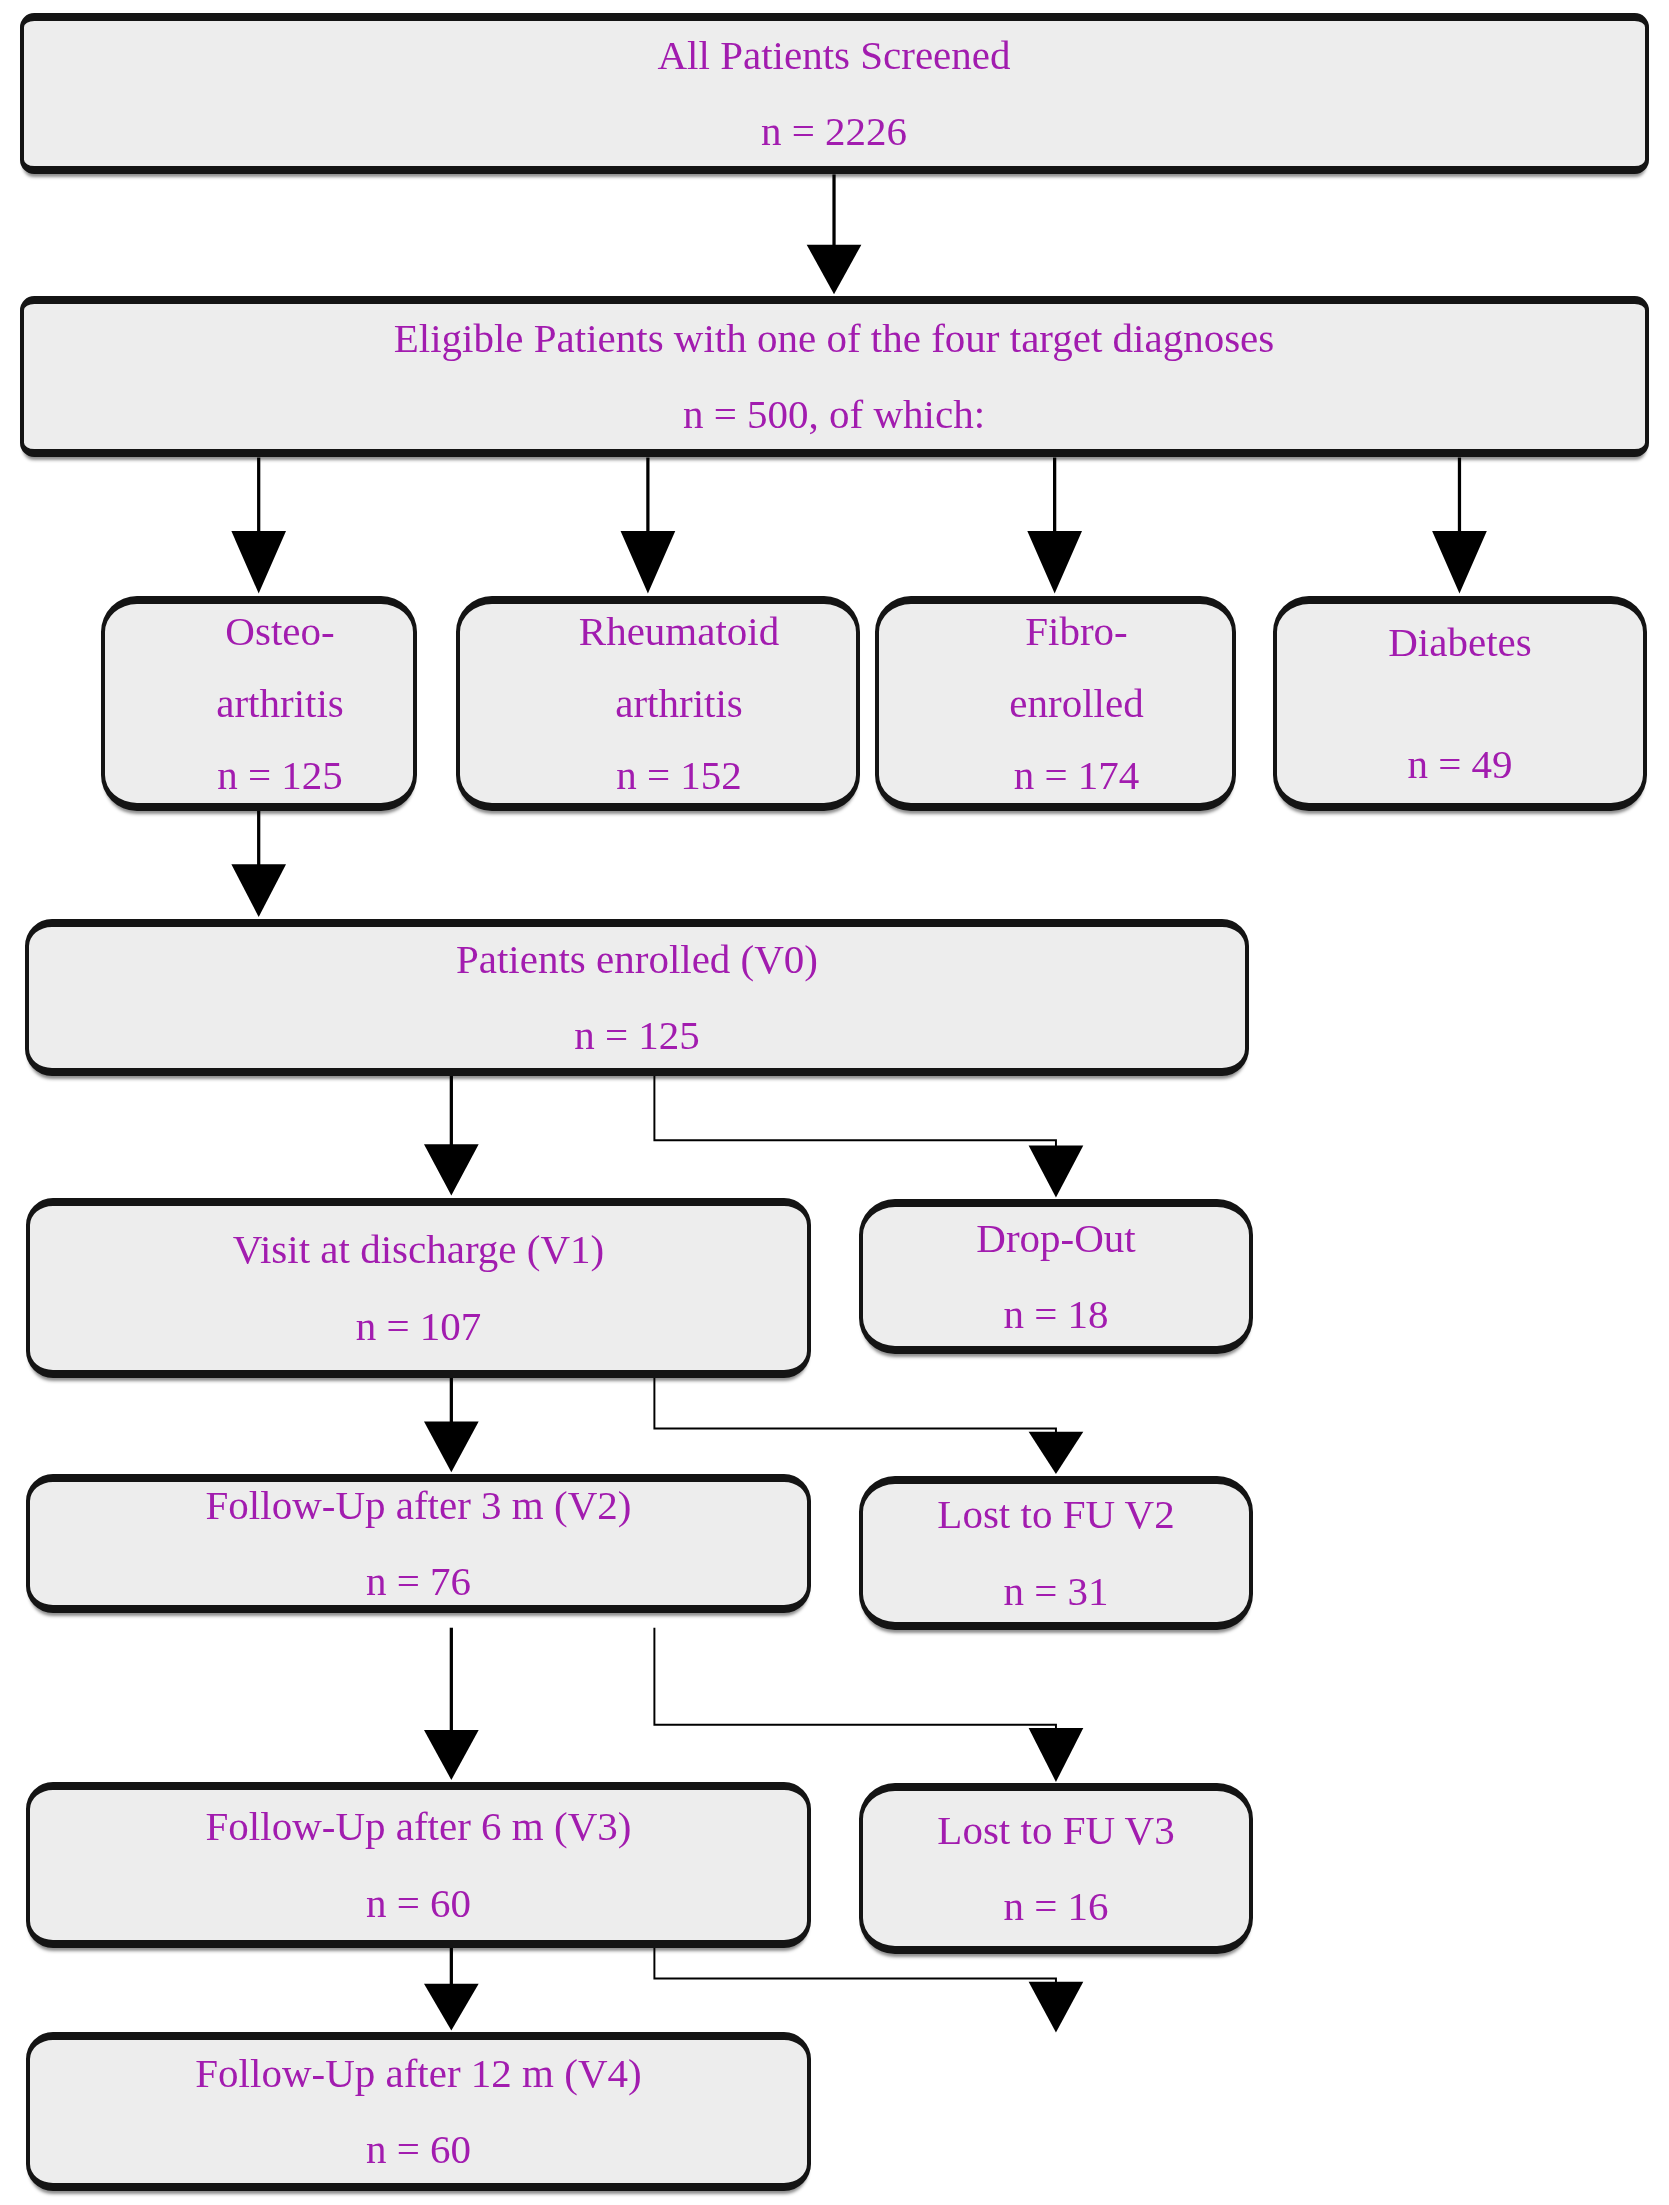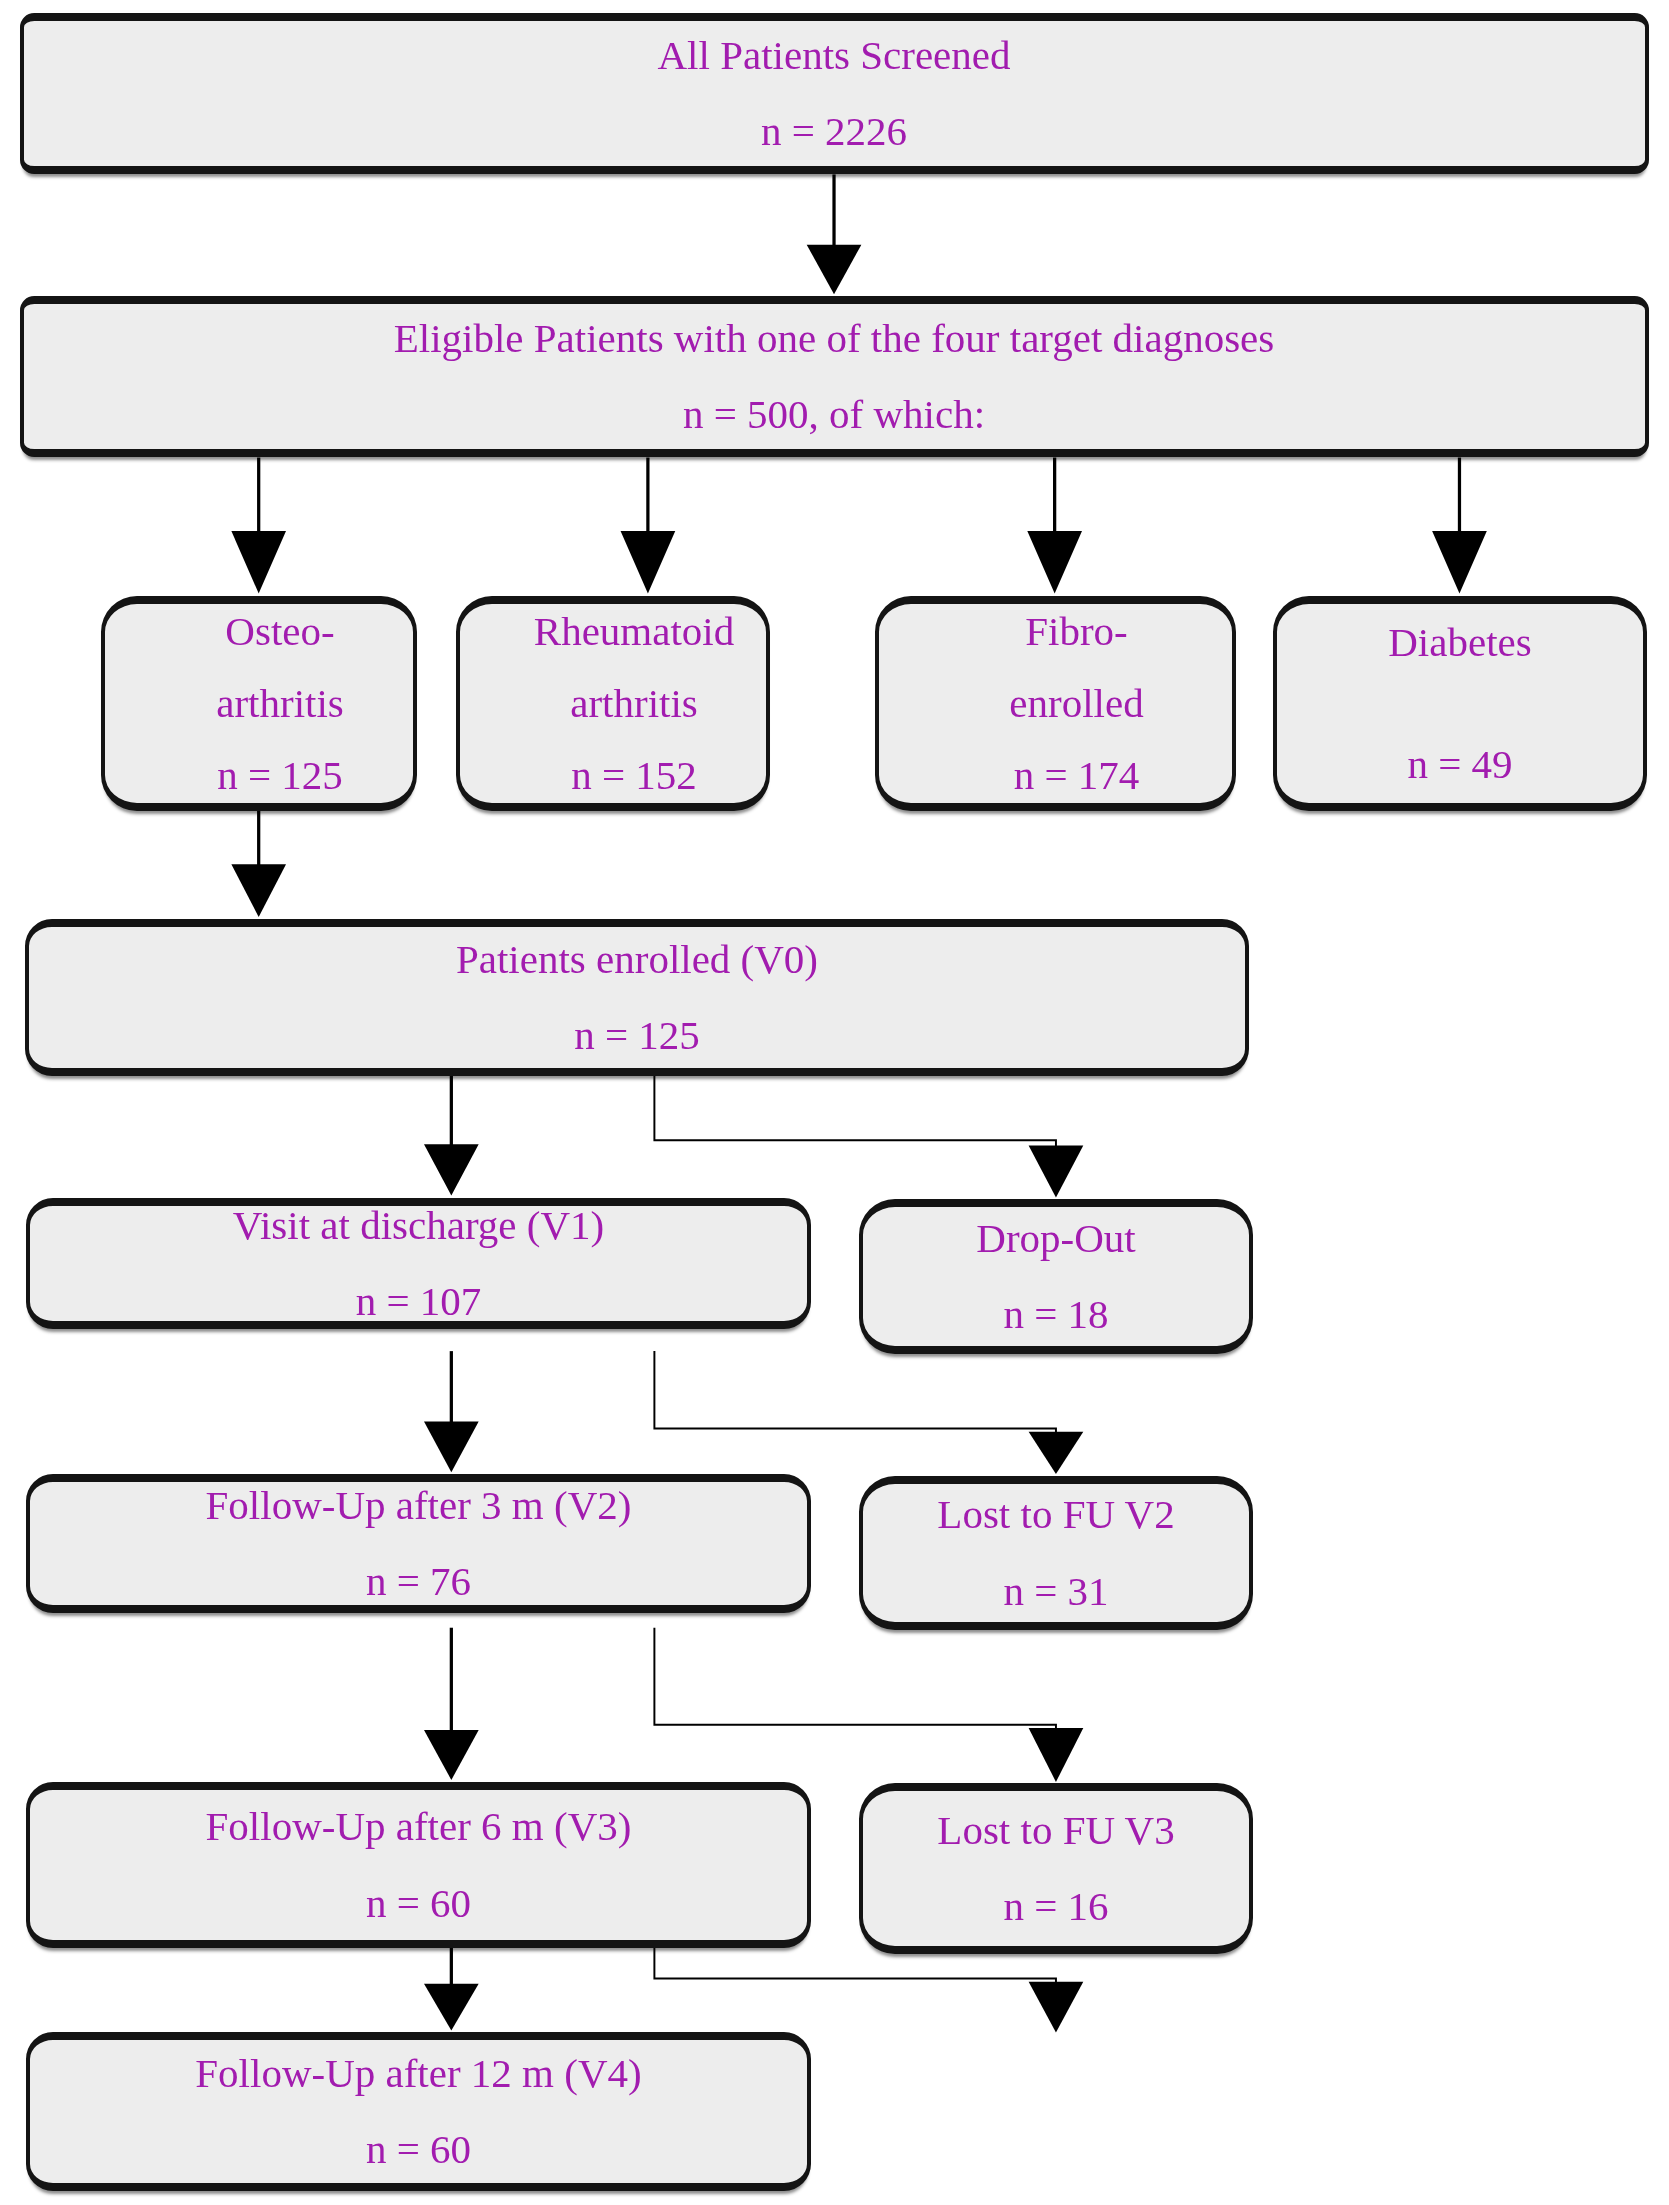--- a/index.html
+++ b/index.html
@@ -45,25 +45,25 @@
   .r-lg { border-radius: 36px; }
   .gap-2 { gap: 33px; }   
   .gap-3 { gap: 29px; padding-left: 42px; }   
   .gap-big { gap: 78px; }
   .bl { display: block; white-space: nowrap; }
 
   
   #b-screened   { left: 19.5px;   top: 13px;   width: 1629px; height: 161px; }
   #b-eligible   { left: 19.5px;   top: 296px;  width: 1629px; height: 161px; }
   #b-osteo      { left: 101px;  top: 596px;  width: 316px;  height: 215px; }
-  #b-rheumatoid { left: 456px;  top: 596px;  width: 314px;  height: 215px; }
+  #b-rheumatoid { left: 456px;  top: 596px;  width: 404px;  height: 215px; }
   #b-fibro      { left: 875px; top: 596px;  width: 361px;  height: 215px; }
   #b-diabetes   { left: 1273px; top: 596px;  width: 374px;  height: 215px; }
   #b-enrolled   { left: 25px;   top: 919px; width: 1224px; height: 157px; }
-  #b-v1         { left: 26px;   top: 1198px; width: 785px; height: 131px; }
+  #b-v1         { left: 26px;   top: 1198px; width: 785px; height: 180px; }
   #b-dropout    { left: 859px; top: 1199px; width: 394px;  height: 155px; }
   #b-v2         { left: 26px;   top: 1474px; width: 785px; height: 139px; text-align: right; }
   #b-lostv2     { left: 859px; top: 1476px; width: 394px;  height: 154px; }
   #b-v3         { left: 26px;   top: 1782px; width: 785px; height: 166px; }
   #b-lostv3     { left: 859px; top: 1783px; width: 394px;  height: 171px; }
   #b-v4         { left: 26px;   top: 2032px; width: 785px; height: 159px; }
   #b-lostv4     { left: 859px; top: 2034px; width: 394px;  height: 156px; }
 </style>
 </head>
 <body>

